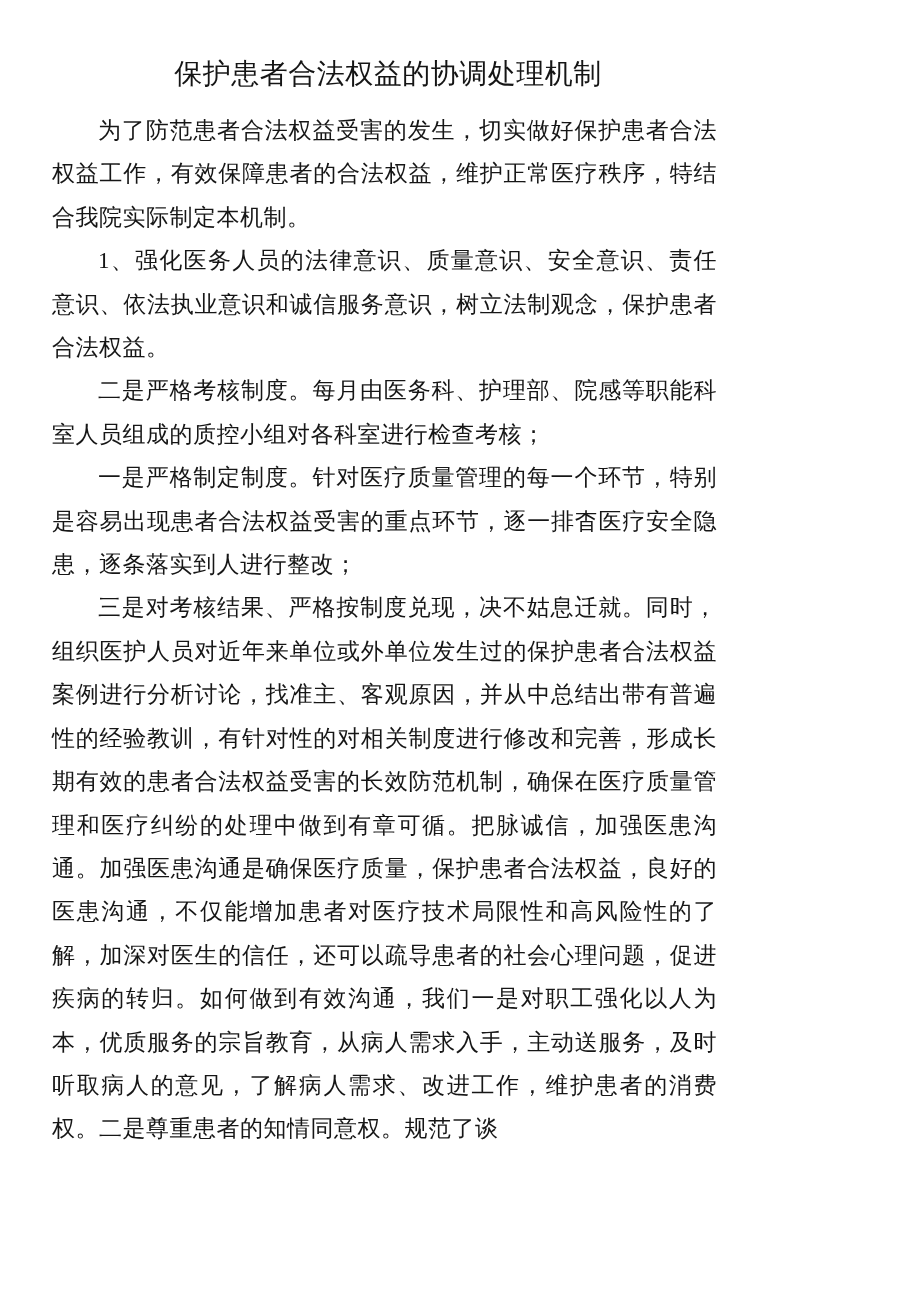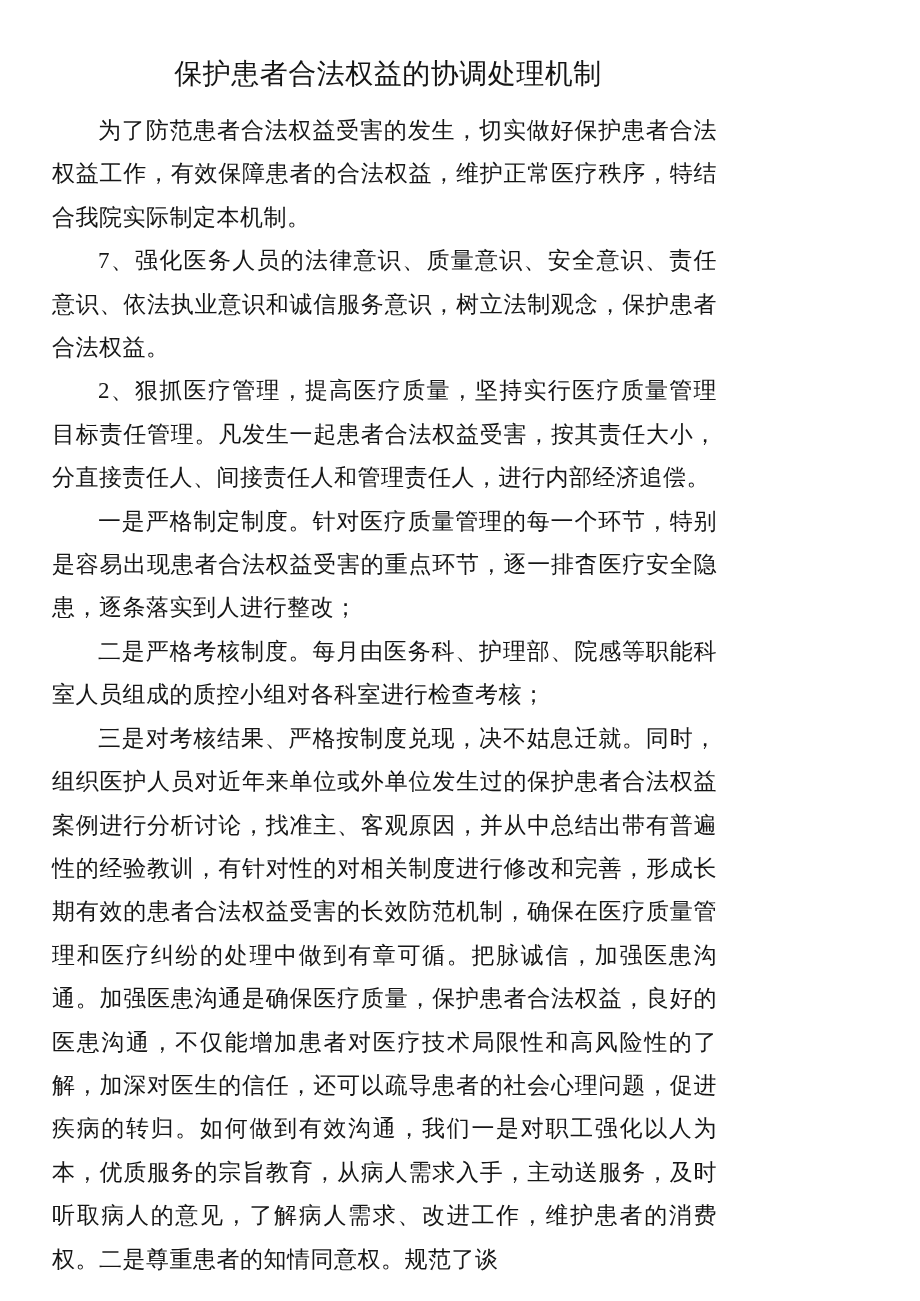--- a/index.html
+++ b/index.html
@@ -44,19 +44,18 @@
   }
 </style>
 </head>
 <body>
 
 <div class="page">
   <h1 class="doc-title">保护患者合法权益的协调处理机制</h1>
 
   <div class="doc-body">
     <p>为了防范患者合法权益受害的发生，切实做好保护患者合法权益工作，有效保障患者的合法权益，维护正常医疗秩序，特结合我院实际制定本机制。</p>
-    <p>7、强化医务人员的法律意识、质量意识、安全意识、责任意识、依法执业意识和诚信服务意识，树立法制观念，保护患者合法权益。</p>
-    <p>2、狠抓医疗管理，提高医疗质量，坚持实行医疗质量管理目标责任管理。凡发生一起患者合法权益受害，按其责任大小，分直接责任人、间接责任人和管理责任人，进行内部经济追偿。</p>
+    <p>1、强化医务人员的法律意识、质量意识、安全意识、责任意识、依法执业意识和诚信服务意识，树立法制观念，保护患者合法权益。</p>
+    <p>二是严格考核制度。每月由医务科、护理部、院感等职能科室人员组成的质控小组对各科室进行检查考核；</p>
     <p>一是严格制定制度。针对医疗质量管理的每一个环节，特别是容易出现患者合法权益受害的重点环节，逐一排杳医疗安全隐患，逐条落实到人进行整改；</p>
-    <p>二是严格考核制度。每月由医务科、护理部、院感等职能科室人员组成的质控小组对各科室进行检查考核；</p>
     <p>三是对考核结果、严格按制度兑现，决不姑息迁就。同时，组织医护人员对近年来单位或外单位发生过的保护患者合法权益案例进行分析讨论，找准主、客观原因，并从中总结出带有普遍性的经验教训，有针对性的对相关制度进行修改和完善，形成长期有效的患者合法权益受害的长效防范机制，确保在医疗质量管理和医疗纠纷的处理中做到有章可循。把脉诚信，加强医患沟通。加强医患沟通是确保医疗质量，保护患者合法权益，良好的医患沟通，不仅能增加患者对医疗技术局限性和高风险性的了解，加深对医生的信任，还可以疏导患者的社会心理问题，促进疾病的转归。如何做到有效沟通，我们一是对职工强化以人为本，优质服务的宗旨教育，从病人需求入手，主动送服务，及时听取病人的意见，了解病人需求、改进工作，维护患者的消费权。二是尊重患者的知情同意权。规范了谈</p>
   </div>
 </div>
 
 </body></html>

